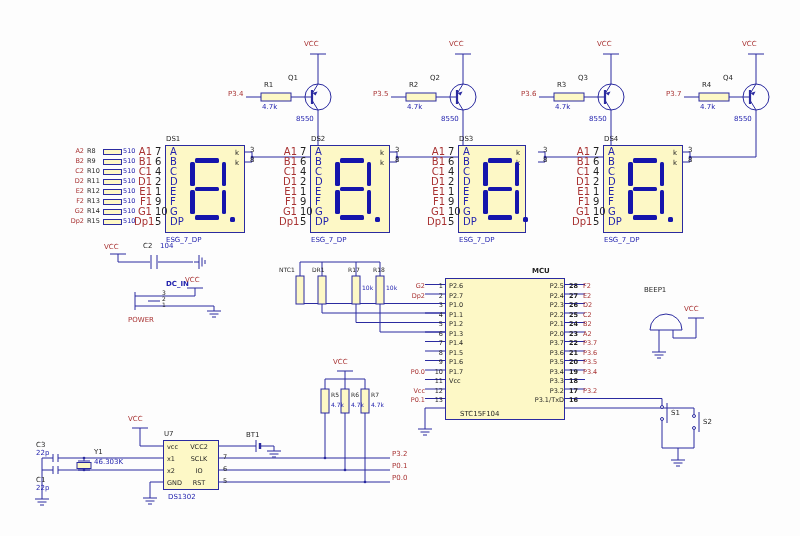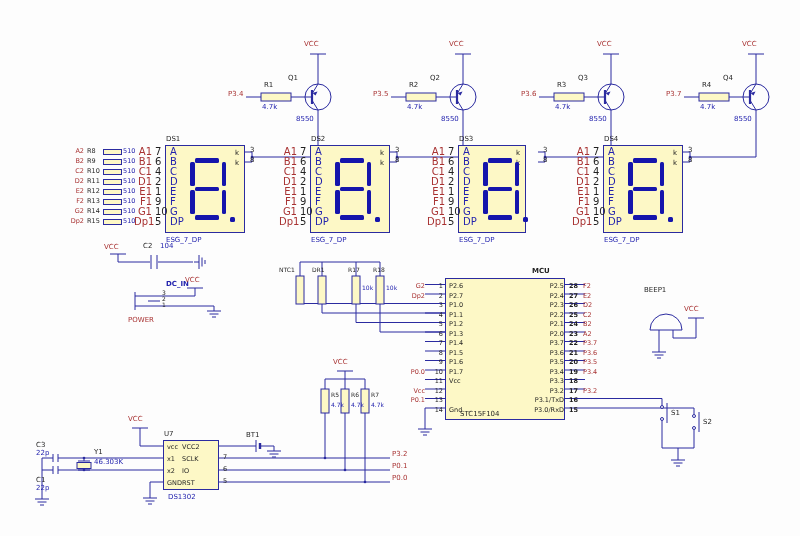--- a/index.html
+++ b/index.html
@@ -33,21 +33,21 @@
   .m-lnet{left:0;width:24px;text-align:right;color:#a83232;}
   .m-lnum{left:26px;width:16px;text-align:right;}
   .m-lname{left:48px;}
   .m-rname{left:100px;width:63px;text-align:right;}
   .m-rnum{left:168px;width:13px;font-weight:bold;}
   .m-rnet{left:182px;color:#a83232;}
   
   .u7-row{position:absolute;left:0;top:calc(2px + var(--i)*12px);width:80px;height:12px;font-size:6.5px;line-height:8px;}
   .u7-row span{position:absolute;white-space:nowrap;}
   .u-l{left:3px;}
-  .u-r{left:18px;width:34px;text-align:left;}
+  .u-r{left:18px;width:34px;text-align:center;}
   .u-num{left:59px;top:-2px;}
 </style>
 </head>
 <body>
 
 <div class="canvas">
 
   <svg class="wires" width="800" height="536" stroke="#2b2ba0" stroke-width="1" fill="none">
     <defs>
       <g id="gnd">
@@ -593,28 +593,20 @@
 
       <div class="mcu-row" style="--i: 12;">
         <span class="m-lnet">P0.1</span>
         <span class="m-lnum">13</span>
         <span class="m-lname"></span>
         <span class="m-rname">P3.1/TxD</span>
         <span class="m-rnum">16</span>
         <span class="m-rnet"></span>
       </div>
 
-      <div class="mcu-row" style="--i: 13;">
-        <span class="m-lnet"></span>
-        <span class="m-lnum">14</span>
-        <span class="m-lname">Gnd</span>
-        <span class="m-rname">P3.0/RxD</span>
-        <span class="m-rnum">15</span>
-        <span class="m-rnet"></span>
-      </div>
 
   </div>
 
   <span class="lbl s6" style="left:279px;top:266px">NTC1</span>
   <span class="lbl s6" style="left:312px;top:266px">DR1</span>
   <span class="lbl s6" style="left:348px;top:266px">R17</span>
   <span class="lbl s6" style="left:373px;top:266px">R18</span>
   <span class="lbl s6 blu" style="left:362px;top:284px">10k</span>
   <span class="lbl s6 blu" style="left:386px;top:284px">10k</span>
 

